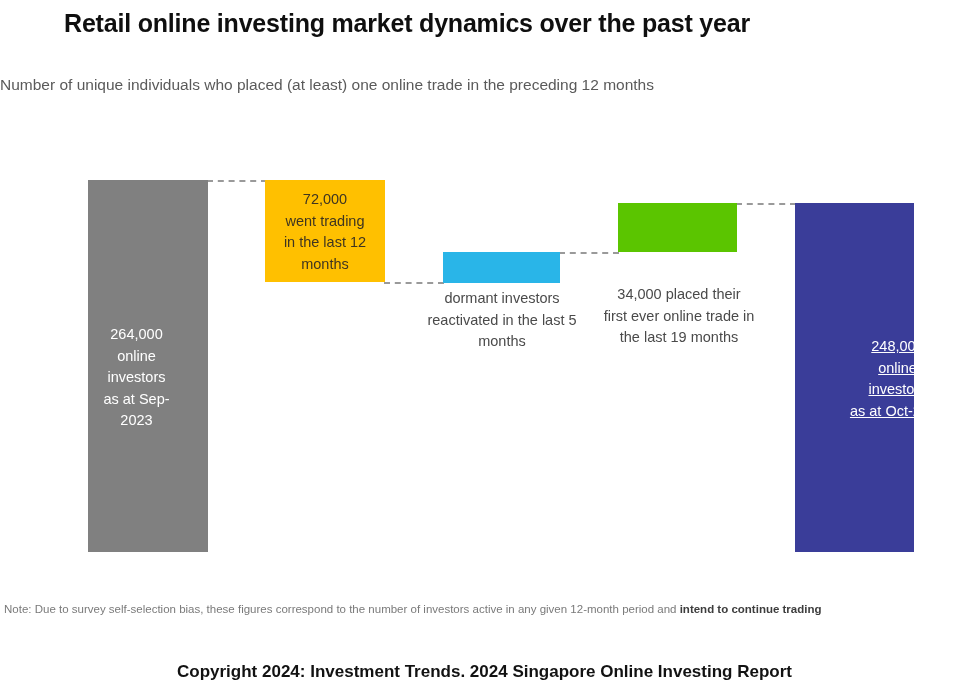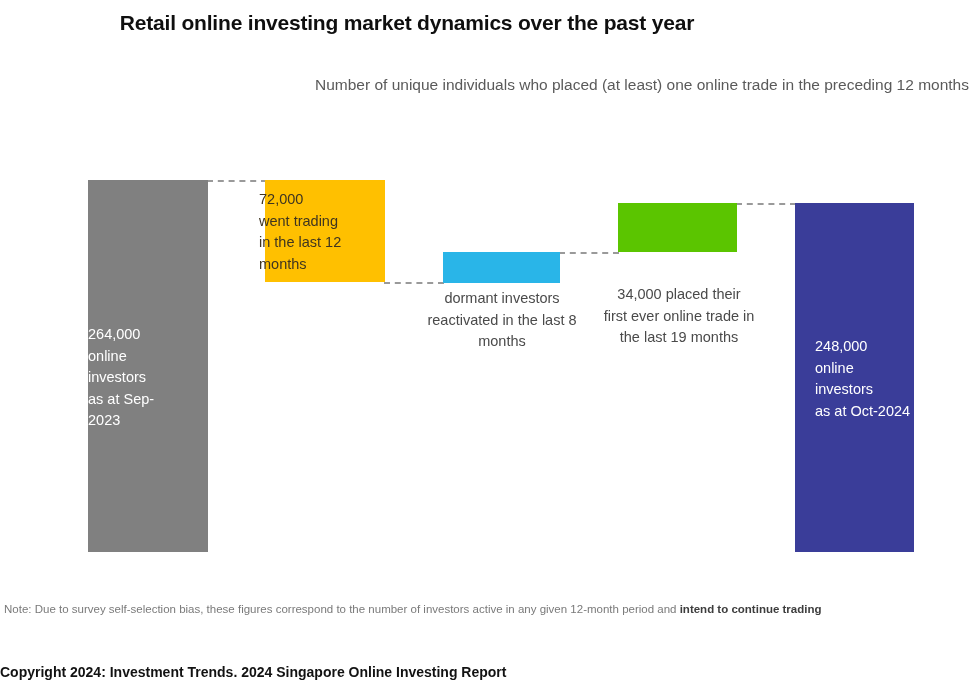--- a/index.html
+++ b/index.html
@@ -16,32 +16,32 @@
     position: relative;
   }
 
   
   .slide-title {
     position: absolute;
     left: 0;
     top: 6px;
     width: 814px;
     text-align: center;
-    font-size: 21px;
+    font-size: 25px;
     font-weight: bold;
     letter-spacing: -0.2px;
     color: #0f0f0f;
     line-height: 34px;
   }
   .slide-subtitle {
     position: absolute;
     left: 0;
     top: 74px;
     width: 969px;
-    text-align: right;
+    text-align: left;
     font-size: 15.5px;
     font-weight: 400;
     color: #5a5a5a;
     line-height: 22px;
   }
 
   
   .plot {
     position: absolute;
     left: 0;
@@ -57,20 +57,21 @@
   .bar-gray   { background: #808080; }
   .bar-yellow { background: #ffc000; }
   .bar-blue   { background: #29b5e8; }
   .bar-green  { background: #5bc500; }
   .bar-navy   { background: #3a3d99; }
 
   
   .bar-label-inside {
     position: absolute;
     box-sizing: border-box;
+    text-align: center;
     font-size: 14.5px;
     line-height: 21.5px;
     color: #ffffff;
   }
   .bar-label-inside.dark {
     color: #3f3520;
   }
   
   .bar-label-outside {
     position: absolute;
@@ -102,22 +103,22 @@
   }
   .footnote b {
     color: #3d3d3d;
     font-weight: bold;
   }
   .copyright {
     position: absolute;
     left: 0;
     top: 660px;
     width: 969px;
-    text-align: left;
-    font-size: 14px;
+    text-align: center;
+    font-size: 17px;
     font-weight: bold;
     color: #121212;
     line-height: 24px;
   }
 </style>
 </head>
 <body>
 
 <div class="slide-title">Retail online investing market dynamics over the past year</div>
 
@@ -142,33 +143,33 @@
   <div class="bar-label-inside dark" style="left:259px; top:189px; width:132px;">
     <div>72,000</div>
     <div>went trading</div>
     <div>in the last 12</div>
     <div>months</div>
   </div>
 
   <div class="bar bar-blue" style="left:443px; top:252px; width:117px; height:31px;"></div>
   <div class="bar-label-outside" style="left:412px; top:288px; width:180px;">
     <div>dormant investors</div>
-    <div>reactivated in the last 8</div>
+    <div>reactivated in the last 5</div>
     <div>months</div>
   </div>
 
   <div class="bar bar-green" style="left:618px; top:203px; width:119px; height:49px;"></div>
   <div class="bar-label-outside" style="left:595px; top:256px; width:168px;margin-top:28px;">
     <div>34,000 placed their</div>
     <div>first ever online trade in</div>
     <div>the last 19 months</div>
   </div>
 
   <div class="bar bar-navy" style="left:795px; top:203px; width:119px; height:349px;"></div>
-  <div class="bar-label-inside" style="left:815px; top:336px; width:131px;">
+  <div class="bar-label-inside" style="left:832px; top:336px; width:131px;text-decoration:underline;">
     <div>248,000</div>
     <div>online</div>
     <div>investors</div>
     <div>as at Oct-2024</div>
   </div>
 
 </div>
 
 <div class="footnote"><span>Note: Due to survey self-selection bias, these figures correspond to the number of investors active in any given 12-month period and </span><b>intend to continue trading</b></div>
 

